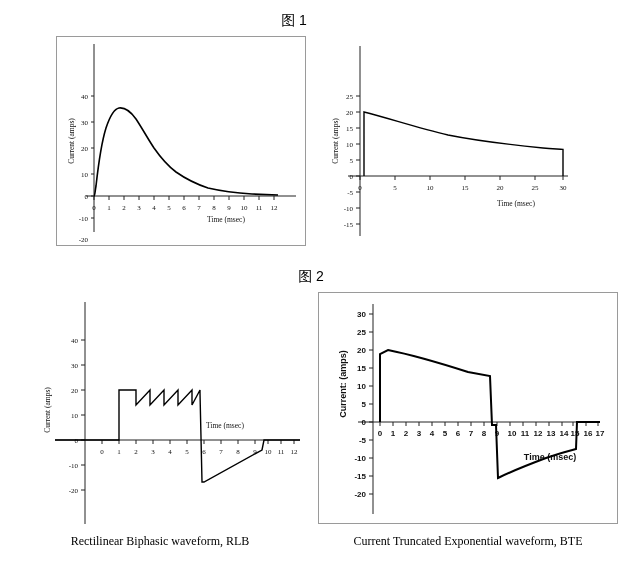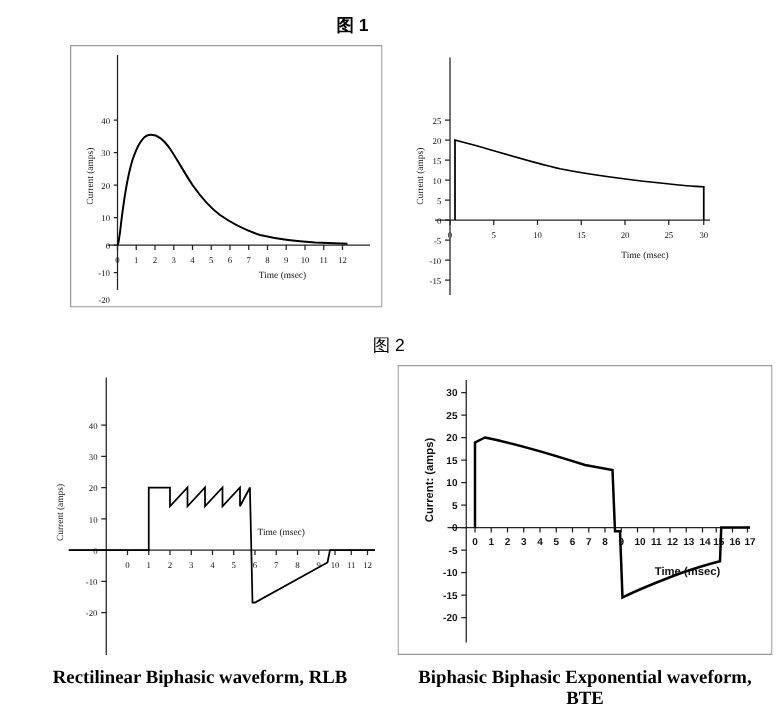--- a/index.html
+++ b/index.html
@@ -10,32 +10,32 @@
     color:#000;
     position:relative;
     overflow:hidden;
   }
   .fig-label{
     text-align:center;
     font-family:"Liberation Sans", sans-serif;
     font-size:14px;
     font-weight:normal;
   }
-  #fig1-label{position:absolute;left:4px;top:12px;width:556px;font-weight:bold;}
+  #fig1-label{position:absolute;left:16px;top:12px;width:556px;}
   #fig2-label{position:absolute;left:0;top:268px;width:622px;}
 
   .panel{position:absolute;}
   .caption{
     text-align:center;
     font-family:"Liberation Serif", serif;
     font-size:10px;
     font-weight:bold;
     margin-top:2px;
   }
-  .caption.plain{font-weight:bold;font-size:15px;}
+  .caption.plain{font-weight:normal;font-size:12px;}
 
   svg{display:block;}
   .axis{stroke:#222;stroke-width:1;fill:none;}
   .curve{stroke:#000;fill:none;}
   .tick-txt{font-family:"Liberation Serif", serif;font-size:7px;fill:#111;}
   .axis-title{font-family:"Liberation Serif", serif;font-size:7.5px;fill:#111;}
   .axis-title.b{font-family:"Liberation Sans", sans-serif;font-weight:bold;font-size:9px;}
   .tick-txt.b{font-family:"Liberation Sans", sans-serif;font-weight:bold;font-size:8px;}
   .frame{fill:none;stroke:#9a9a9a;stroke-width:1;}
 </style>
@@ -269,14 +269,14 @@
         <text x="257" y="144" class="tick-txt b" text-anchor="middle">15</text>
       <line x1="268" y1="130" x2="268" y2="134" class="axis"></line>
         <text x="270" y="144" class="tick-txt b" text-anchor="middle">16</text>
       <line x1="280" y1="130" x2="280" y2="134" class="axis"></line>
         <text x="282" y="144" class="tick-txt b" text-anchor="middle">17</text>
     </g>
     <text x="232" y="168" class="axis-title b" text-anchor="middle">Time (msec)</text>
     <text x="28" y="92" class="axis-title b" text-anchor="middle" transform="rotate(-90 28 92)">Current: (amps)</text>
     <path class="curve" stroke-width="2" d="M62,130 L62,62 L70,58 C95,63 125,72 150,80 L172,84 L174,133 L178,133 L180,186 C196,178 212,172 228,166 C240,162 250,159 258,157 L259,130 L282,130"></path>
   </svg>
-  <div class="caption plain">Biphasic Biphasic Exponential waveform, BTE</div>
+  <div class="caption plain">Current Truncated Exponential waveform, BTE</div>
 </div>
 
 </body></html>

